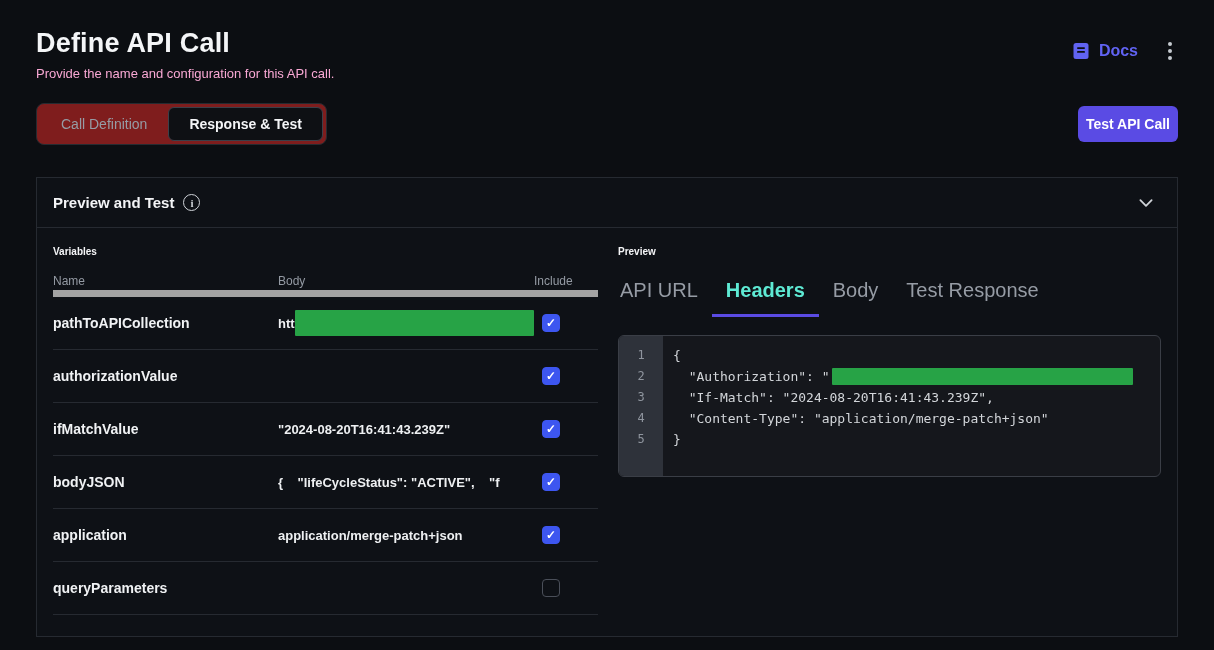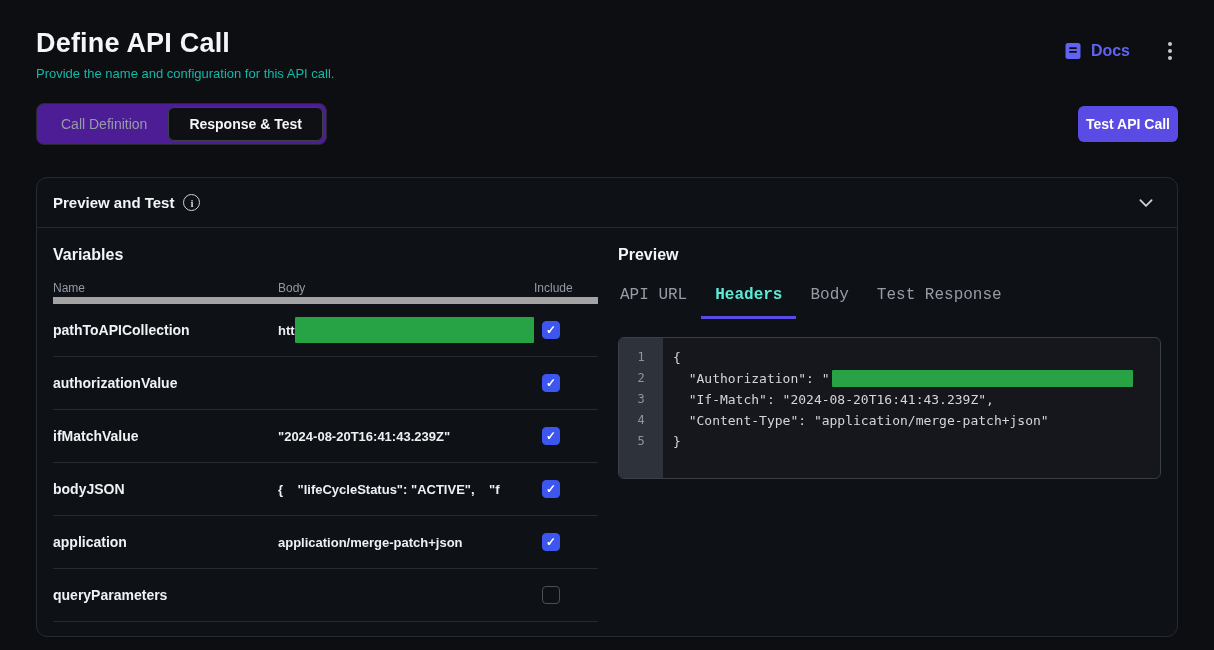--- a/index.html
+++ b/index.html
@@ -12,47 +12,47 @@
   body{
     background:#0c0e12;
     color:#e8eaed;
     font-family:"Liberation Sans", sans-serif;
   }
   .page{width:1214px;height:580px;padding:28px 36px 0 36px;position:relative;}
 
   
   .top-header{display:flex;justify-content:space-between;align-items:flex-start;}
   .page-title{font-size:27px;font-weight:700;color:#f4f5f7;letter-spacing:.2px;}
-  .page-subtitle{font-size:13px;color:#14b8a6;margin-top:7px;}
-  .header-actions{display:flex;align-items:center;gap:32px;margin-top:10px;}
+  .page-subtitle{font-size:13px;color:#f9a8d4;margin-top:7px;}
+  .header-actions{display:flex;align-items:center;gap:24px;margin-top:10px;}
   .docs-link{display:flex;align-items:center;gap:8px;cursor:pointer;}
   .docs-label{color:#6163f2;font-size:16px;font-weight:700;}
   .kebab{display:flex;flex-direction:column;gap:3px;cursor:pointer;padding:4px 6px;}
   .kebab i{width:4px;height:4px;border-radius:50%;background:#c6cad0;display:block;}
 
   
   .tabbar-row{display:flex;justify-content:space-between;align-items:center;margin-top:22px;}
-  .tab-group{display:flex;background:#4c1d95;border:1px solid #272b31;border-radius:8px;padding:3px;}
+  .tab-group{display:flex;background:#7f1d1d;border:1px solid #272b31;border-radius:8px;padding:3px;}
   .top-tab{padding:8px 20px;font-size:14px;color:#969ca5;border-radius:6px;border:1px solid transparent;cursor:pointer;white-space:nowrap;}
   .top-tab[data-active="true"]{background:#0e1014;border-color:#3c4049;color:#f4f5f7;font-weight:700;}
   .test-btn{background:var(--accent-purple);color:#fff;font-size:14px;font-weight:700;border:none;border-radius:6px;padding:10px 8px;cursor:pointer;font-family:"Liberation Sans", sans-serif;}
 
   
-  .card{margin-top:32px;border:1px solid #262a31;border-radius:11px;background:#0e1116;height:460px;}
+  .card{margin-top:32px;border:1px solid #262a31;border-radius:0;background:#0e1116;height:460px;}
   .card-header{display:flex;align-items:center;justify-content:space-between;height:50px;padding:0 22px 0 16px;border-bottom:1px solid #262a31;}
   .card-header-left{display:flex;align-items:center;gap:9px;}
   .card-title{font-size:15px;font-weight:700;color:#f4f5f7;}
   .info-icon{width:17px;height:17px;border-radius:50%;border:1.5px solid #cfd3d8;color:#cfd3d8;font-size:11px;font-weight:700;display:inline-flex;align-items:center;justify-content:center;font-family:"Liberation Serif", serif;cursor:pointer;}
   .chevron{cursor:pointer;display:flex;align-items:center;}
 
   .card-body{display:flex;padding:18px 16px 0 16px;gap:20px;}
 
   
   .vars-col{width:545px;}
-  .section-title{font-size:16px;font-weight:700;color:#f4f5f7;}
+  .section-title{font-size:10px;font-weight:700;color:#f4f5f7;}
   .var-table{margin-top:14px;}
   .var-head{display:flex;align-items:center;height:26px;border-bottom:7px solid #a3a3a3;}
   .var-head span{font-size:12px;color:#949aa3;}
   .col-name{width:225px;flex:none;}
   .col-value{flex:1;min-width:0;}
   .col-include{width:64px;flex:none;display:flex;justify-content:flex-start;}
   .var-row{display:flex;align-items:center;height:53px;border-bottom:1px solid #262a31;}
   .var-name{width:225px;flex:none;font-size:14px;font-weight:700;color:#f0f2f4;}
   .var-value{flex:1;min-width:0;display:flex;align-items:center;overflow:hidden;}
   .var-value .val-text{font-size:13px;font-weight:700;color:#eef0f2;white-space:pre;overflow:hidden;}
@@ -61,21 +61,21 @@
   .var-row:nth-of-type(1) .redaction{width:193px;}
   .var-row:nth-of-type(2) .redaction{width:239px;}
   .var-include{width:64px;flex:none;display:flex;justify-content:flex-start;padding-left:8px;}
   .checkbox{width:18px;height:18px;border-radius:4px;border:1.5px solid #4a4f59;display:inline-flex;align-items:center;justify-content:center;cursor:pointer;background:transparent;}
   .checkbox[data-checked="true"]{background:var(--checkbox-blue);border-color:var(--checkbox-blue);}
   .checkbox[data-checked="true"]::after{content:"✓";color:#fff;font-size:12px;font-weight:700;line-height:1;}
 
   
   .preview-col{flex:1;min-width:0;}
   .ptabs{display:flex;margin-top:16px;}
-  .ptab{padding:6px 14px 12px 14px;font-size:16px;color:#969ca5;cursor:pointer;border-bottom:3px solid transparent;white-space:nowrap;font-family:Liberation Mono, monospace;}
+  .ptab{padding:6px 14px 12px 14px;font-size:20px;color:#969ca5;cursor:pointer;border-bottom:3px solid transparent;white-space:nowrap;}
   .ptab:first-child{padding-left:2px;}
   .ptab[data-active="true"]{color:#5eead4;font-weight:700;border-bottom-color:var(--accent-purple);}
 
   .code-block{margin-top:18px;border:1px solid #3a3e46;border-radius:6px;overflow:hidden;display:flex;height:142px;background:#15171c;}
   .code-gutter{width:44px;flex:none;background:#2e323a;padding:9px 0;display:flex;flex-direction:column;}
   .code-gutter .ln{font-family:"DejaVu Sans Mono", monospace;font-size:12px;color:#8f959e;line-height:21px;text-align:center;}
   .code-lines{flex:1;min-width:0;padding:9px 0 9px 10px;}
   .code-line{display:flex;align-items:center;line-height:21px;height:21px;}
   .code-text{font-family:"DejaVu Sans Mono", monospace;font-size:13px;color:#d3d6da;white-space:pre;}
   .code-redaction{height:17px;width:301px;margin-left:2px;border-radius:1px;}

